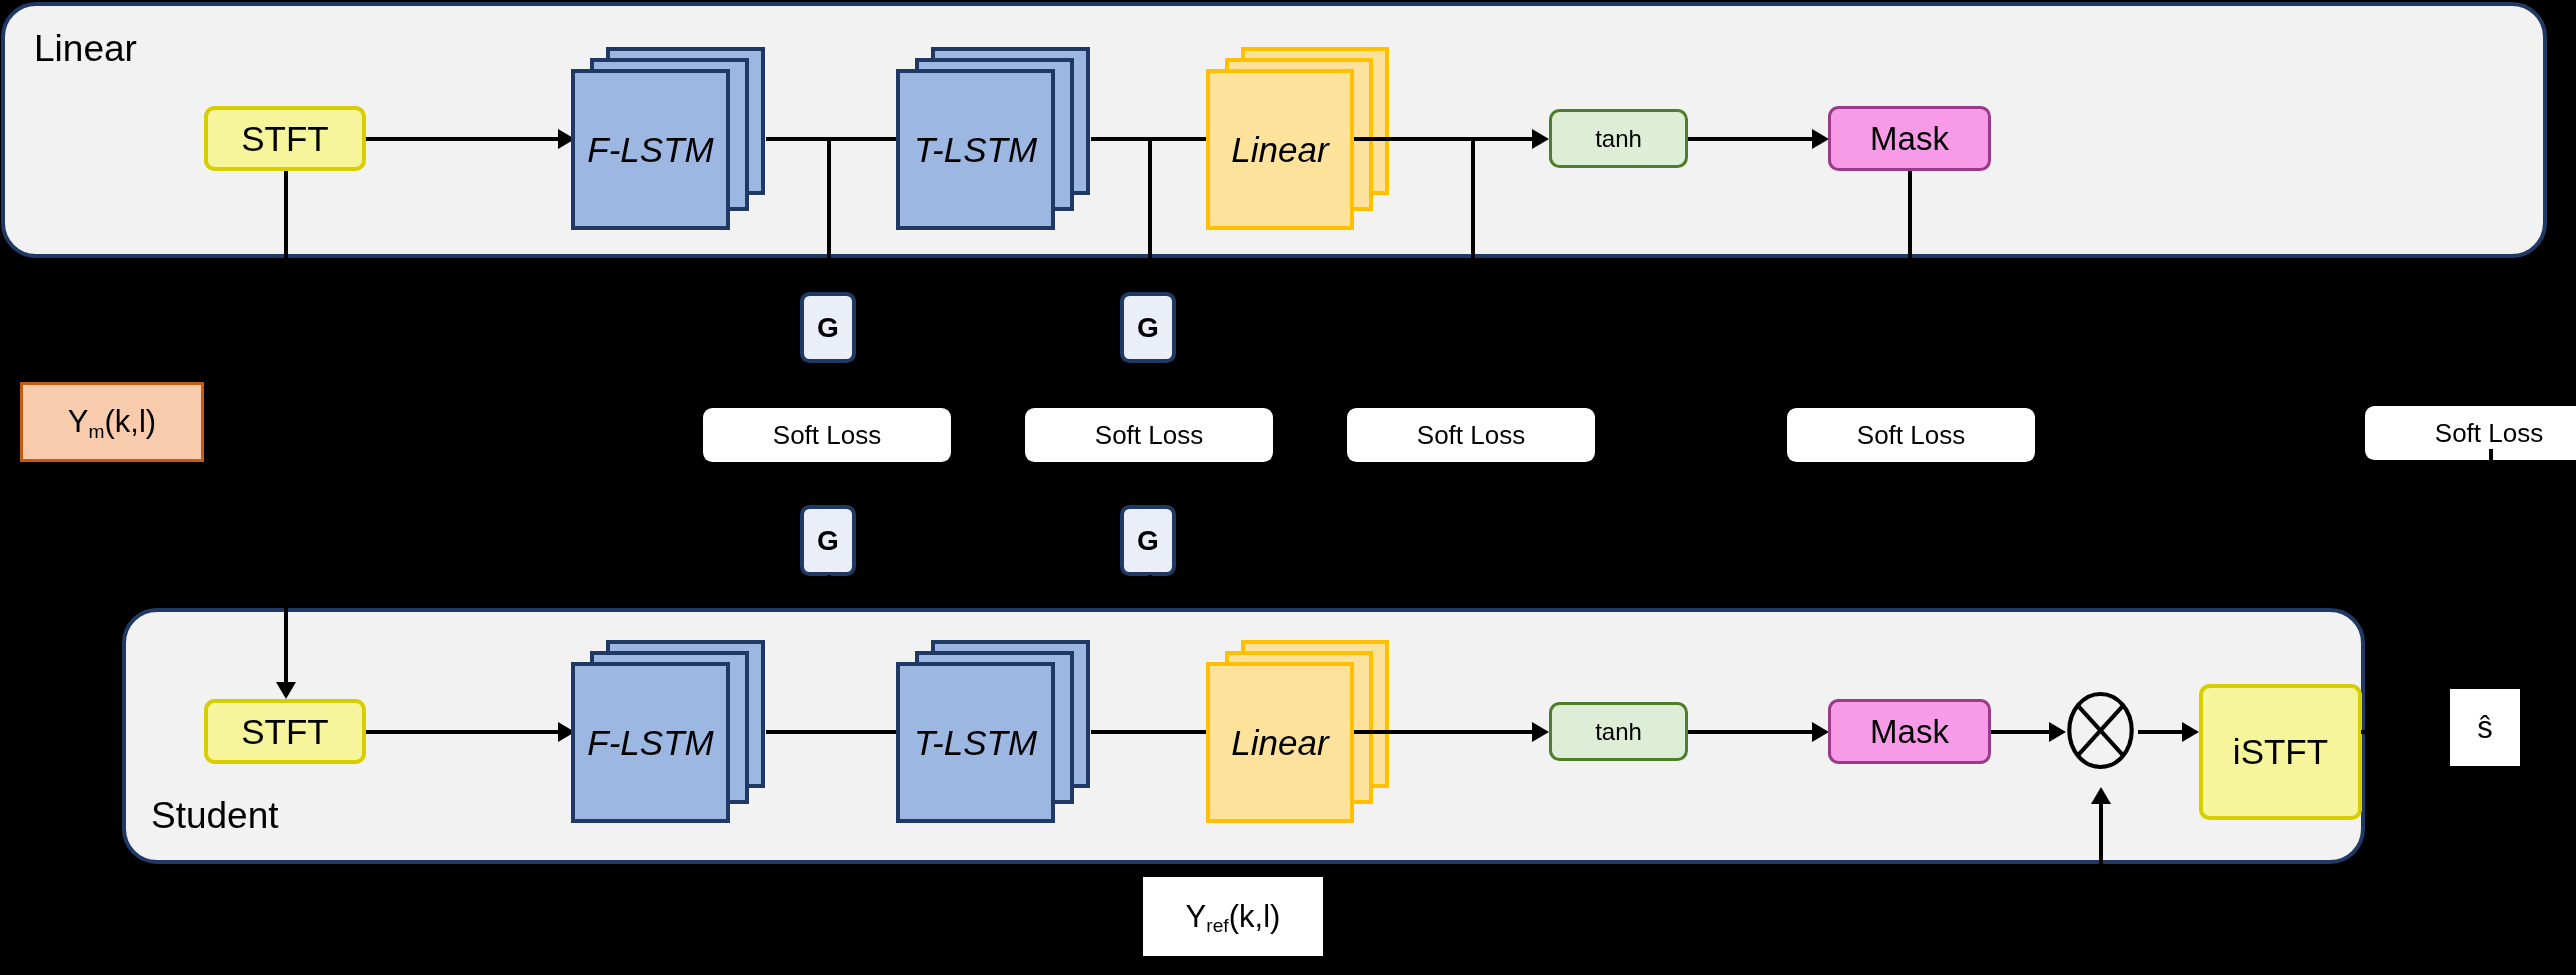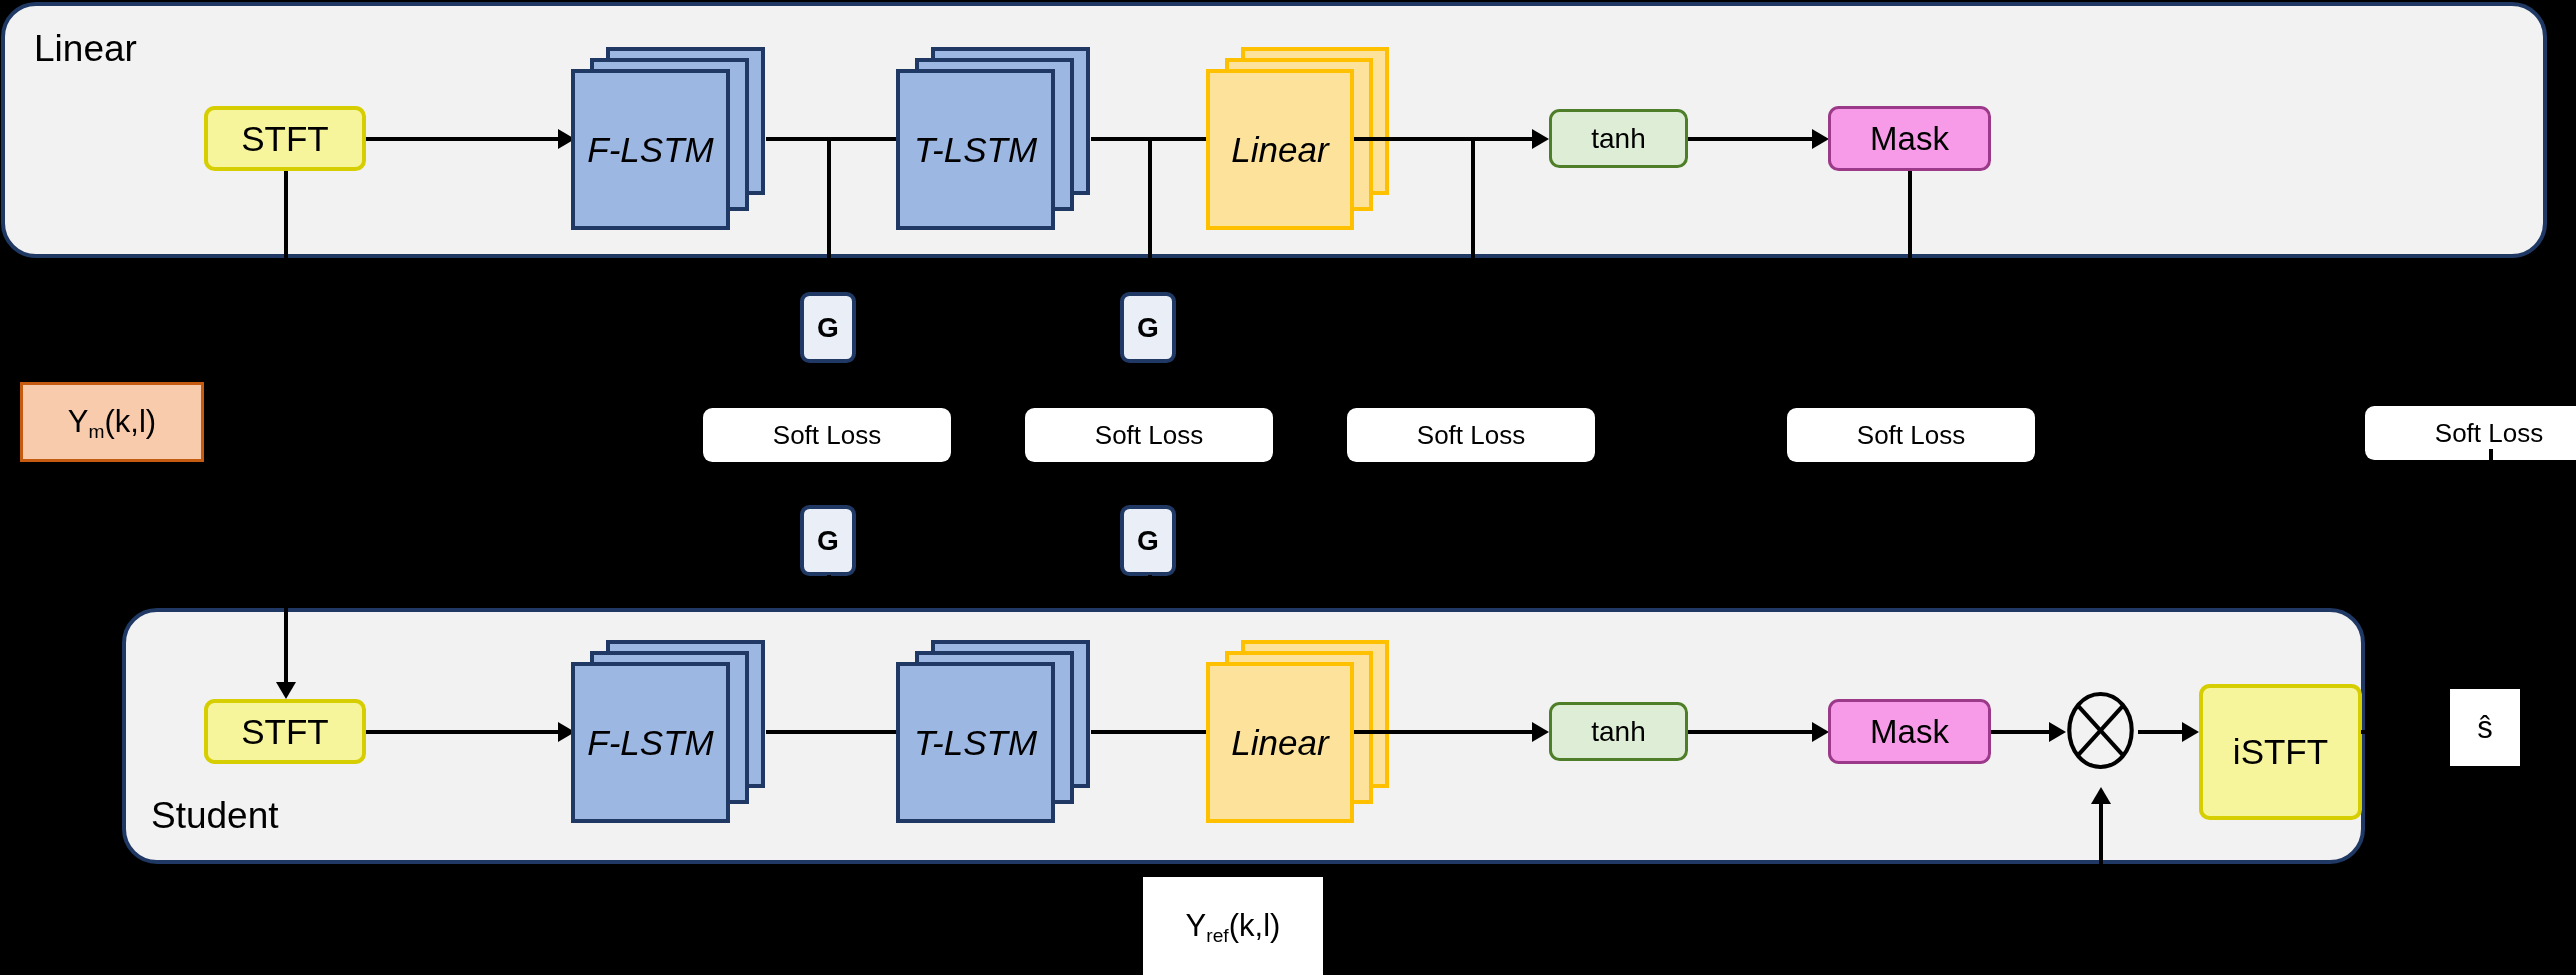--- a/index.html
+++ b/index.html
@@ -10,21 +10,21 @@
   .group{position:absolute;background:#F2F2F2;border:4.1px solid #1F3864;border-radius:35px;box-sizing:border-box;}
   .group-label{position:absolute;color:#000;font-size:37px;line-height:1;white-space:nowrap;}
 
   
   .node{position:absolute;box-sizing:border-box;display:flex;align-items:center;justify-content:center;
         color:#000;white-space:nowrap;text-align:center;}
   .rounded{border-radius:10.6px;}
 
   .n-stft{background:#F7F59B;border:4.1px solid #D6CE00;font-size:35px;}
   .n-istft{background:#F7F59B;border:4.1px solid #D6CE00;font-size:35px;}
-  .n-tanh{background:#DEEDD5;border:3.5px solid #4F7E29;font-size:28px;}
+  .n-tanh{background:#DEEDD5;border:3.5px solid #4F7E29;font-size:24px;}
   .n-mask{background:#F79BE8;border:3.5px solid #9C3A8A;font-size:33px;}
 
   
   .stack{position:absolute;font-style:italic;}
   .stack .sheet{position:absolute;box-sizing:border-box;}
   .stack .sheet.s1{}
   .stack .sheet.s2{}
   .stack .sheet.s3{display:flex;align-items:center;justify-content:center;white-space:nowrap;}
   .blue .sheet{background:#9DB7E3;border:4.1px solid #1F3864;}
   .amber .sheet{background:#FDE29B;border:4.1px solid #FFC000;}
@@ -236,20 +236,20 @@
   <div class="node rounded n-istft" style="left:2199px;top:660px;width:163px;height:136px;margin-top:24px;">
     <span>iSTFT</span>
   </div>
 
   <div class="hline" style="left:2361px;top:730px;width:37px;"></div>
 
   <div class="plain-box" style="left:2450px;top:689px;width:70px;height:77px;">
     <span>ŝ</span>
   </div>
 
-  <div class="plain-box" style="left:1143px;top:877px;width:180px;height:98px;">
+  <div class="plain-box" style="left:1143px;top:877px;width:180px;height:79px;">
     <span><span>Y</span><sub>ref</sub><span>(k,l)</span></span>
   </div>
   <div class="vline" style="left:2099px;top:804px;height:118px;"></div>
   <div class="arrow-u" style="left:2091px;top:787px;"></div>
 
 </div>
 
 
 </body></html>

